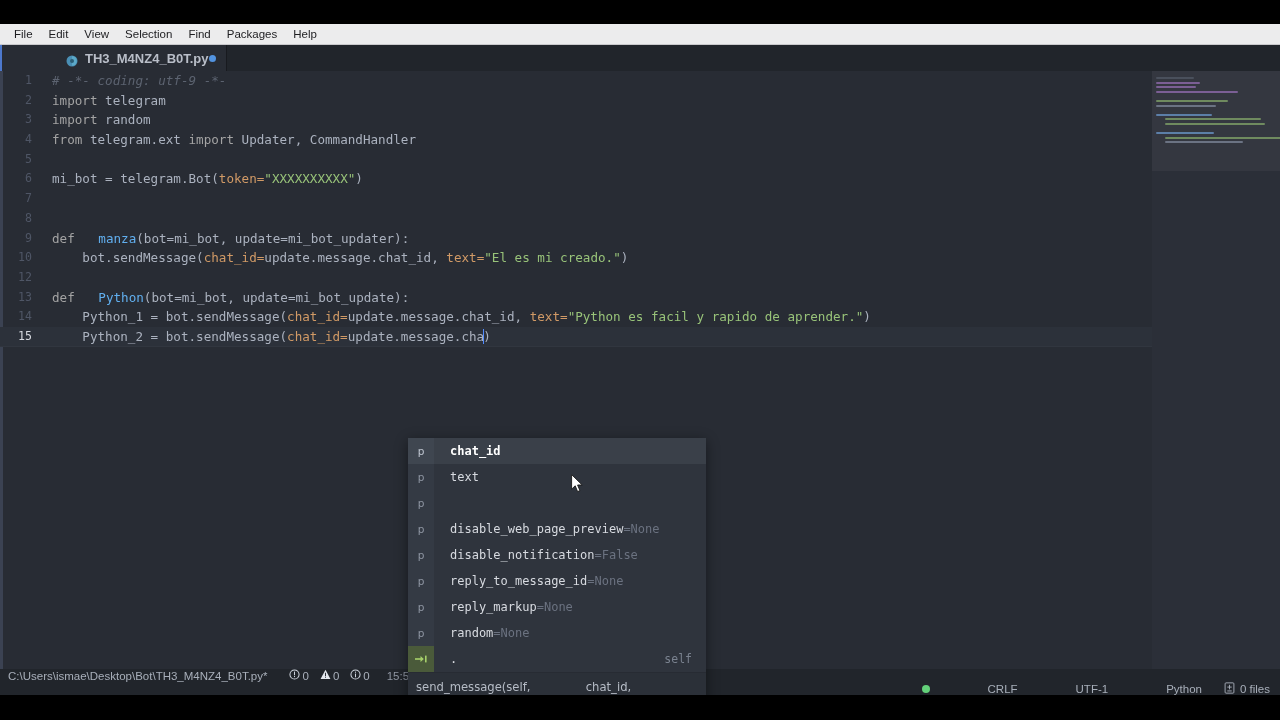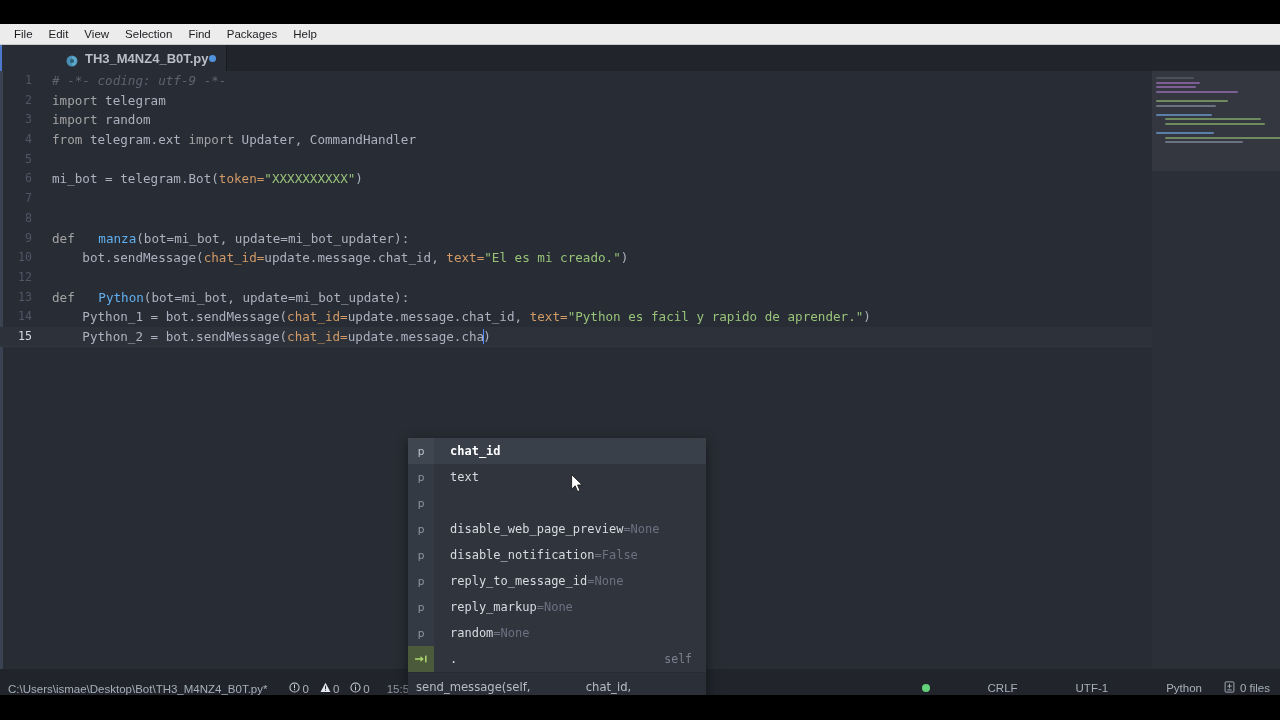--- a/index.html
+++ b/index.html
@@ -226,26 +226,27 @@
     width: 12px; height: 19px;
     z-index: 60;
     pointer-events: none;
   }
 
   
   .statusbar {
     position: absolute; left: 0; top: 669px;
     width: 1280px; height: 26px;
     background: #21252b;
-    display: flex; align-items: flex-end;
+    display: flex; align-items: flex-start;
     font-family: "Liberation Sans", sans-serif;
     font-size: 11.5px;
     color: #9aa1ad;
     box-sizing: border-box;
     padding: 0 10px 0 8px;
+    flex-direction: column;
   }
   .sb-left { display: flex; align-items: center; gap: 0; }
   .sb-path { color: #a8afba; margin-right: 22px; }
   .sb-metric {
     display: flex; align-items: center;
     margin-right: 11px;
     color: #a8afba;
   }
   .sb-metric svg { margin-right: 2px; }
   .sb-time { color: #8f96a2; margin-left: 6px; }

